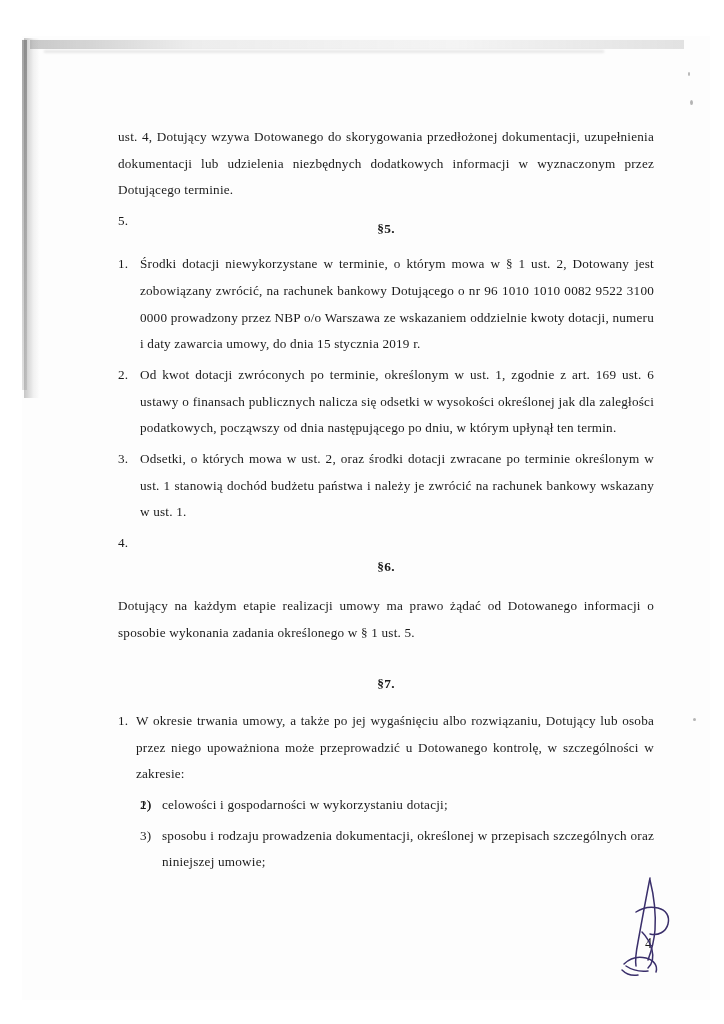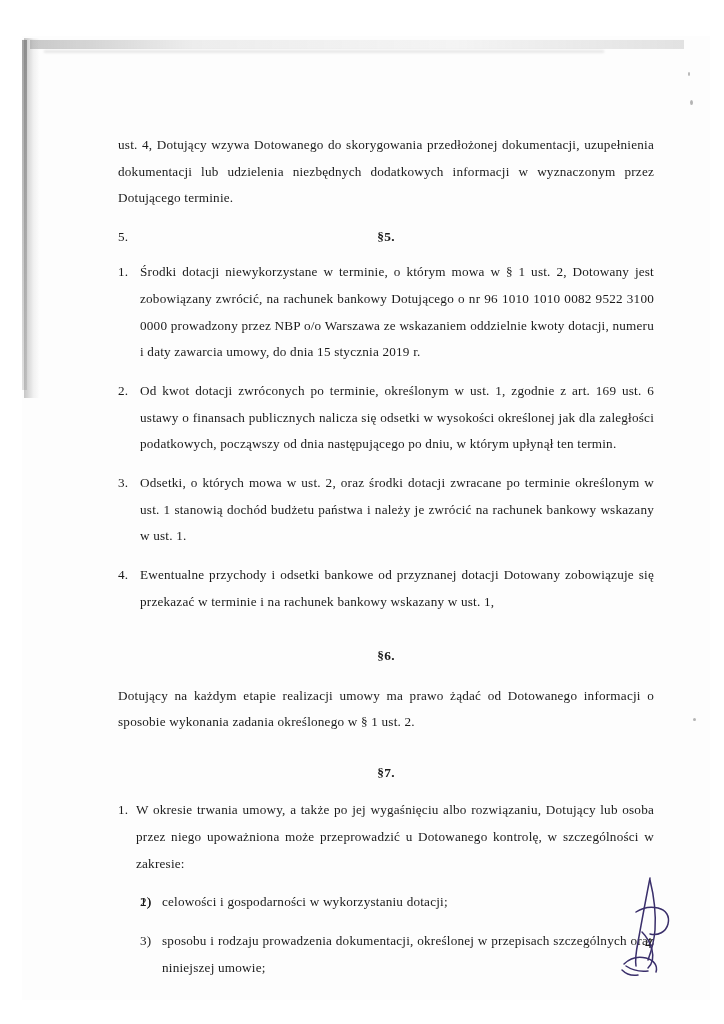--- a/index.html
+++ b/index.html
@@ -97,21 +97,21 @@
   }
 
   .content {
     position: absolute;
     left: 118px;
     top: 120px;
     width: 536px;
   }
 
   p {
-    margin: 12px 0 0.33em 0;
+    margin: 4px 0 0.33em 0;
     font-size: 13.2px;
     line-height: 2.02;
     text-align: justify;
     text-justify: inter-word;
     letter-spacing: 0.2px;
   }
 
   .para-plain {
     text-indent: 0;
   }
@@ -221,26 +221,25 @@
       <span>Od kwot dotacji zwróconych po terminie, określonym w ust. 1, zgodnie z art. 169 ust. 6 ustawy o finansach publicznych nalicza się odsetki w wysokości określonej jak dla zaległości podatkowych, począwszy od dnia następującego po dniu, w którym upłynął ten termin.</span>
     </p>
 
     <p class="num-item">
       <span class="num">3.</span>
       <span>Odsetki, o których mowa w ust. 2, oraz środki dotacji zwracane po terminie określonym w ust. 1 stanowią dochód budżetu państwa i należy je zwrócić na rachunek bankowy wskazany w ust. 1.</span>
     </p>
 
     <p class="num-item">
       <span class="num">4.</span>
-      <span>Ewentualne przychody i odsetki bankowe od przyznanej dotacji Dotowany zobowiązuje się przekazać w terminie i na rachunek bankowy wskazany w ust. 1,</span>
     </p>
 
     <div class="section-head s6">§6.</div>
 
-    <p class="para-plain body-block">Dotujący na każdym etapie realizacji umowy ma prawo żądać od Dotowanego informacji o sposobie wykonania zadania określonego w § 1 ust. 2.</p>
+    <p class="para-plain body-block">Dotujący na każdym etapie realizacji umowy ma prawo żądać od Dotowanego informacji o sposobie wykonania zadania określonego w § 1 ust. 5.</p>
 
     <div class="section-head s7">§7.</div>
 
     <p class="num-item tight">
       <span class="num">1.</span>
       <span>W okresie trwania umowy, a także po jej wygaśnięciu albo rozwiązaniu, Dotujący lub osoba przez niego upoważniona może przeprowadzić u Dotowanego kontrolę, w szczególności w zakresie:</span>
     </p>
 
     <p class="sub-item">
       <span class="subnum">1)</span>

